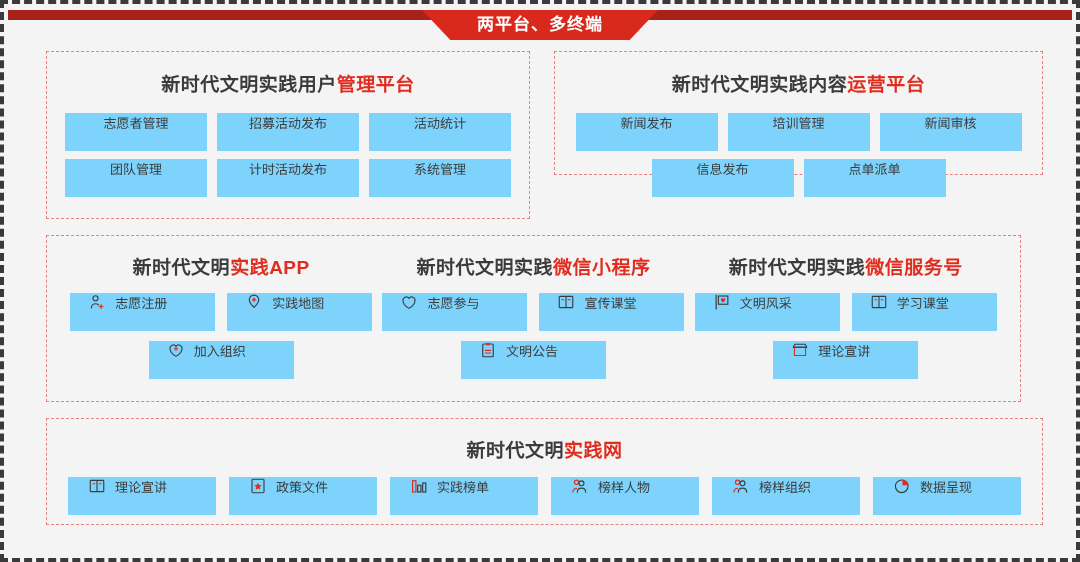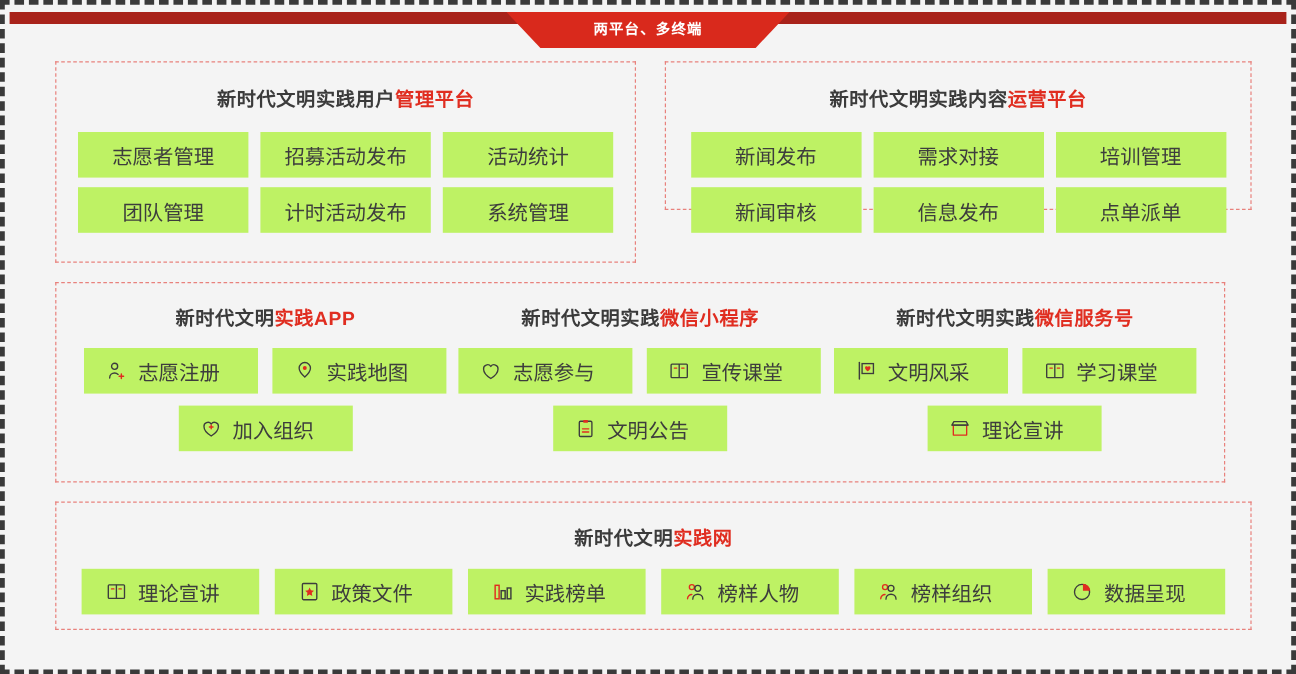--- a/index.html
+++ b/index.html
@@ -23,52 +23,52 @@
     position:absolute;left:4px;right:4px;top:6px;height:10px;
     background:#a8221a;
   }
   .ribbon-tab{
     position:absolute;left:50%;top:6px;
     transform:translateX(-50%);
     width:236px;height:30px;
     background:#d9291c;
     clip-path:polygon(0 0,100% 0,88% 100%,12% 100%);
     color:#fff;
-    font-size:12px;font-weight:bold;
+    font-size:17px;font-weight:bold;
     letter-spacing:1px;
     display:flex;align-items:center;justify-content:center;
     line-height:1;
     padding-bottom:2px;
     box-sizing:border-box;
   }
   
   .panel{
     position:absolute;
     box-sizing:border-box;
     border:1px dashed #e8817c;
     background:#f4f4f4;
   }
   .panel-title{
     text-align:center;
-    font-size:16px;
+    font-size:19px;
     font-weight:bold;
     color:#3b3b3b;
     letter-spacing:.5px;
     white-space:nowrap;
   }
   .panel-title .hl{color:#e02d20;}
   .grid{
     display:flex;flex-wrap:wrap;
     justify-content:center;
   }
   .cell{
-    background:#bef264;
+    background:#7dd3fc;
     color:#3d3d3d;
-    font-size:17px;
-    display:flex;align-items:center;justify-content:center;
+    font-size:13px;
+    display:flex;align-items:flex-start;justify-content:center;
     box-sizing:border-box;
     white-space:nowrap;
   }
   .cell .ico{
     width:18px;height:18px;
     display:inline-flex;align-items:center;justify-content:center;
     margin-right:9px;flex:none;
   }
   .cell .ico svg{display:block;}
   
@@ -132,23 +132,20 @@
 
   <div class="panel p12" id="panel-ops">
     <div class="panel-title">
       <span>新时代文明实践内容</span><span class="hl">运营平台</span>
     </div>
     <div class="grid">
       <div class="cell">
           <span>新闻发布</span>
         </div>
       <div class="cell">
-          <span>需求对接</span>
-        </div>
-      <div class="cell">
           <span>培训管理</span>
         </div>
       <div class="cell">
           <span>新闻审核</span>
         </div>
       <div class="cell">
           <span>信息发布</span>
         </div>
       <div class="cell">
           <span>点单派单</span>

